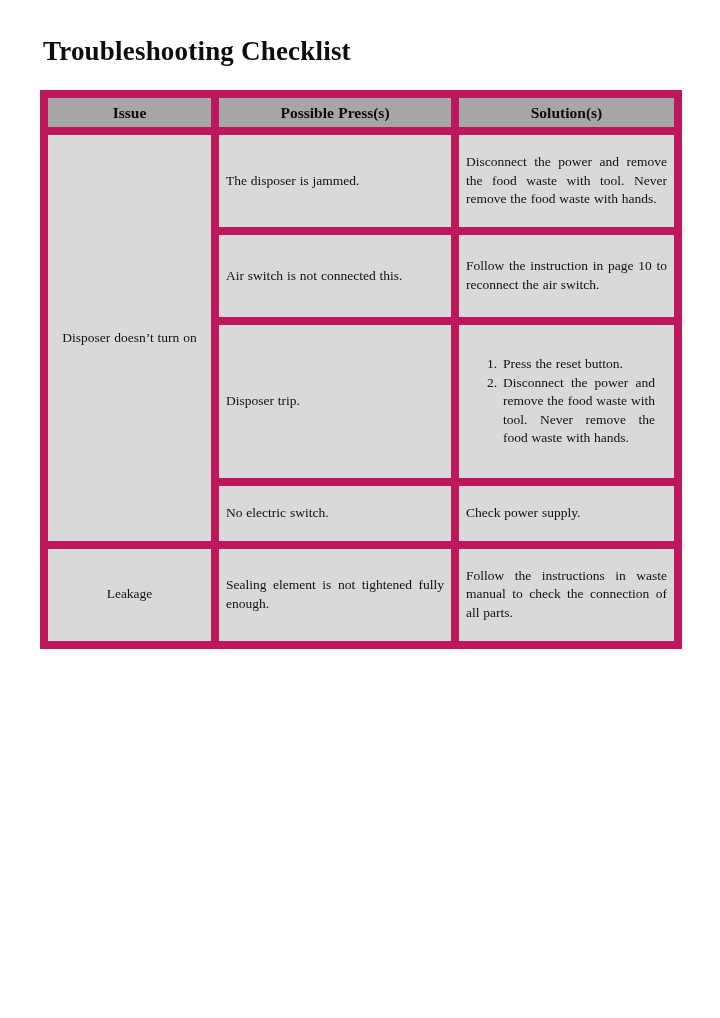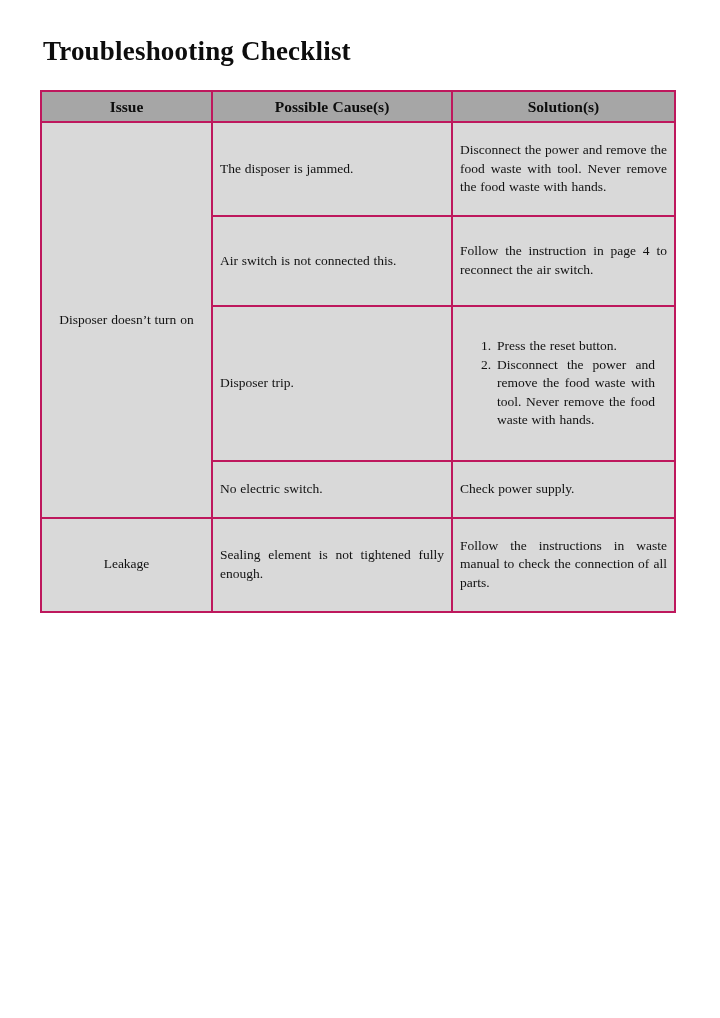--- a/index.html
+++ b/index.html
@@ -29,21 +29,21 @@
   table.checklist {
     position: absolute;
     left: 40px;
     top: 90px;
     width: 634px;
     border-collapse: collapse;
     table-layout: fixed;
   }
   table.checklist th,
   table.checklist td {
-    border: 2px solid #be185d;
+    border: 8px solid #be185d;
     vertical-align: middle;
     font-size: 13.5px;
     line-height: 1.38;
     word-spacing: 0.5px;
   }
   table.checklist th {
     background: var(--header-bg, #a6a6a6);
     height: 29px;
     font-size: 15.5px;
     font-weight: bold;
@@ -97,33 +97,33 @@
 
   <table class="checklist">
     <colgroup>
       <col style="width:171px">
       <col style="width:240px">
       <col style="width:223px">
     </colgroup>
     <thead>
       <tr>
         <th>Issue</th>
-        <th>Possible Cause(s)</th>
+        <th>Possible Press(s)</th>
         <th>Solution(s)</th>
       </tr>
     </thead>
     <tbody>
       <tr style="height:73px">
         <td class="issue-cell" rowspan="4">Disposer doesn’t turn on</td>
         <td class="cause-cell">The disposer is jammed.</td>
         <td class="solution-cell">Disconnect the power and remove the food waste with tool. Never remove the food waste with hands.</td>
       </tr>
       <tr style="height:90px">
         <td class="cause-cell">Air switch is not connected this.</td>
-        <td class="solution-cell">Follow the instruction in page 4 to reconnect the air switch.</td>
+        <td class="solution-cell">Follow the instruction in page 10 to reconnect the air switch.</td>
       </tr>
       <tr style="height:92px">
         <td class="cause-cell">Disposer trip.</td>
         <td class="solution-cell">
           <ol class="solution-list">
             <li>Press the reset button.</li>
             <li>Disconnect the power and remove the food waste with tool. Never remove the food waste with hands.</li>
           </ol>
         </td>
       </tr>

